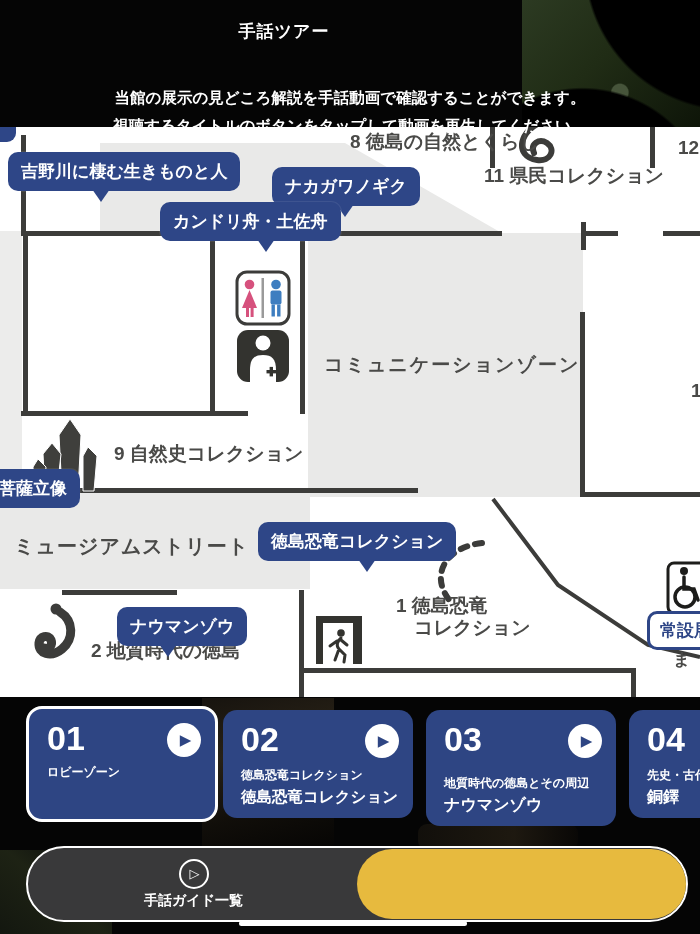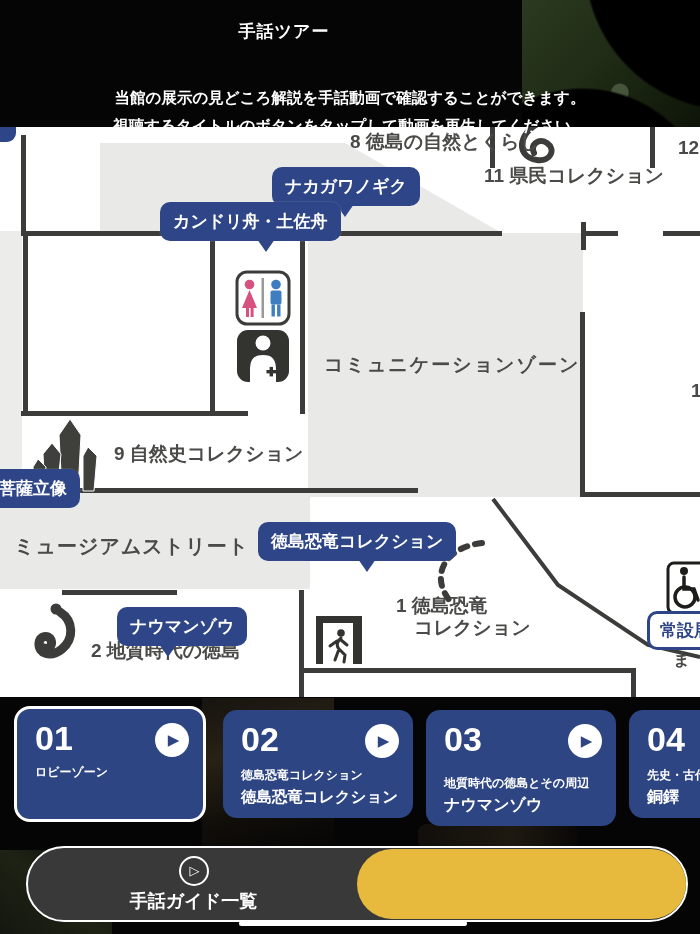--- a/index.html
+++ b/index.html
@@ -38,40 +38,40 @@
     padding:8px 13px;border-radius:10px;white-space:nowrap;z-index:4;box-shadow:0 0 0 1px rgba(255,255,255,.08);}
   .tri{position:absolute;bottom:-11px;width:0;height:0;border-left:9px solid transparent;
     border-right:9px solid transparent;border-top:13px solid #2e4687;}
   .bubble-light{position:absolute;background:#fff;border:3px solid #2e4687;color:#2e4687;
     font-weight:700;font-size:17px;padding:5px 10px;border-radius:10px;white-space:nowrap;z-index:4;}
   .corner-remnant{position:absolute;left:-8px;top:-9px;width:24px;height:24px;background:#2e4687;
     border-radius:9px;z-index:4;}
 
   
   .card{position:absolute;background:#2e4583;border-radius:14px;z-index:3;color:#fff;}
-  .card.first{border:3px solid #fff;border-radius:16px;}
+  .card.first{border:3px solid #fff;border-radius:16px;margin-left:12px;}
   .card .num{position:absolute;left:18px;top:10px;font-size:34px;font-weight:700;}
   .card .play{position:absolute;right:14px;top:14px;width:34px;height:34px;border-radius:50%;
     background:#fff;color:#2e4583;display:flex;align-items:center;justify-content:center;
     font-size:15px;padding-left:3px;}
   .card .sub{position:absolute;left:18px;bottom:34px;font-size:12px;font-weight:700;white-space:nowrap;}
   .card .ttl{position:absolute;left:18px;bottom:10px;font-size:16px;font-weight:700;white-space:nowrap;}
   .card.first .sub{bottom:38px;}
   .card.first .ttl{bottom:12px;}
 
   
   #pill{position:absolute;left:26px;top:846px;width:662px;height:76px;border-radius:38px;
     background:#39393a;border:2px solid #fff;z-index:4;}
   .pill-half{position:absolute;top:0;height:72px;display:flex;flex-direction:column;
     align-items:center;justify-content:center;gap:3px;}
   .half-left{left:0;width:331px;color:#fff;}
   .half-right{left:329px;width:329px;}
   .yellow{position:absolute;left:329px;top:1px;width:329px;height:70px;border-radius:35px;
     background:#e7ba3e;}
-  .pill-label{font-size:18px;font-weight:700;}
+  .pill-label{font-size:14px;font-weight:700;}
   .half-right .pill-label{color:#1c1c1c;position:relative;}
   .half-left .pill-label{position:relative;}
   .play-outline{width:30px;height:30px;border:2px solid #fff;border-radius:50%;
     display:flex;align-items:center;justify-content:center;color:#fff;font-size:13px;padding-left:2px;position:relative;}
   .pin-wrap{position:relative;width:26px;height:32px;}
   #homebar{position:absolute;left:239px;top:921px;width:228px;height:5px;border-radius:3px;
     background:#fff;z-index:5;}
 </style>
 </head>
 <body>
@@ -175,20 +175,24 @@
     <div class="mlabel" style="left:324px;top:225px;letter-spacing:2px">コミュニケーションゾーン</div>
     <div class="mlabel" style="left:114px;top:314px">9 自然史コレクション</div>
     <div class="mlabel" style="left:14px;top:406px;font-size:20px;letter-spacing:1px">ミュージアムストリート</div>
     <div class="mlabel" style="left:396px;top:466px">1 徳島恐竜</div>
     <div class="mlabel" style="left:414px;top:488px">コレクション</div>
     <div class="mlabel" style="left:91px;top:511px">2 地質時代の徳島</div>
     <div class="mlabel" style="left:691px;top:253px">1</div>
     <div class="mlabel" style="left:673px;top:521px;font-size:17px">ま</div>
 
     <div class="corner-remnant"></div>
+    <div class="bubble" style="left:8px;top:25px">
+      <span>吉野川に棲む生きものと人</span>
+      <span class="tri" style="left:84px"></span>
+    </div>
     <div class="bubble" style="left:272px;top:40px">
       <span>ナカガワノギク</span>
       <span class="tri" style="left:64px"></span>
     </div>
     <div class="bubble" style="left:160px;top:75px">
       <span>カンドリ舟・土佐舟</span>
       <span class="tri" style="left:97px"></span>
     </div>
     <div class="bubble" style="left:258px;top:395px">
       <span>徳島恐竜コレクション</span>

